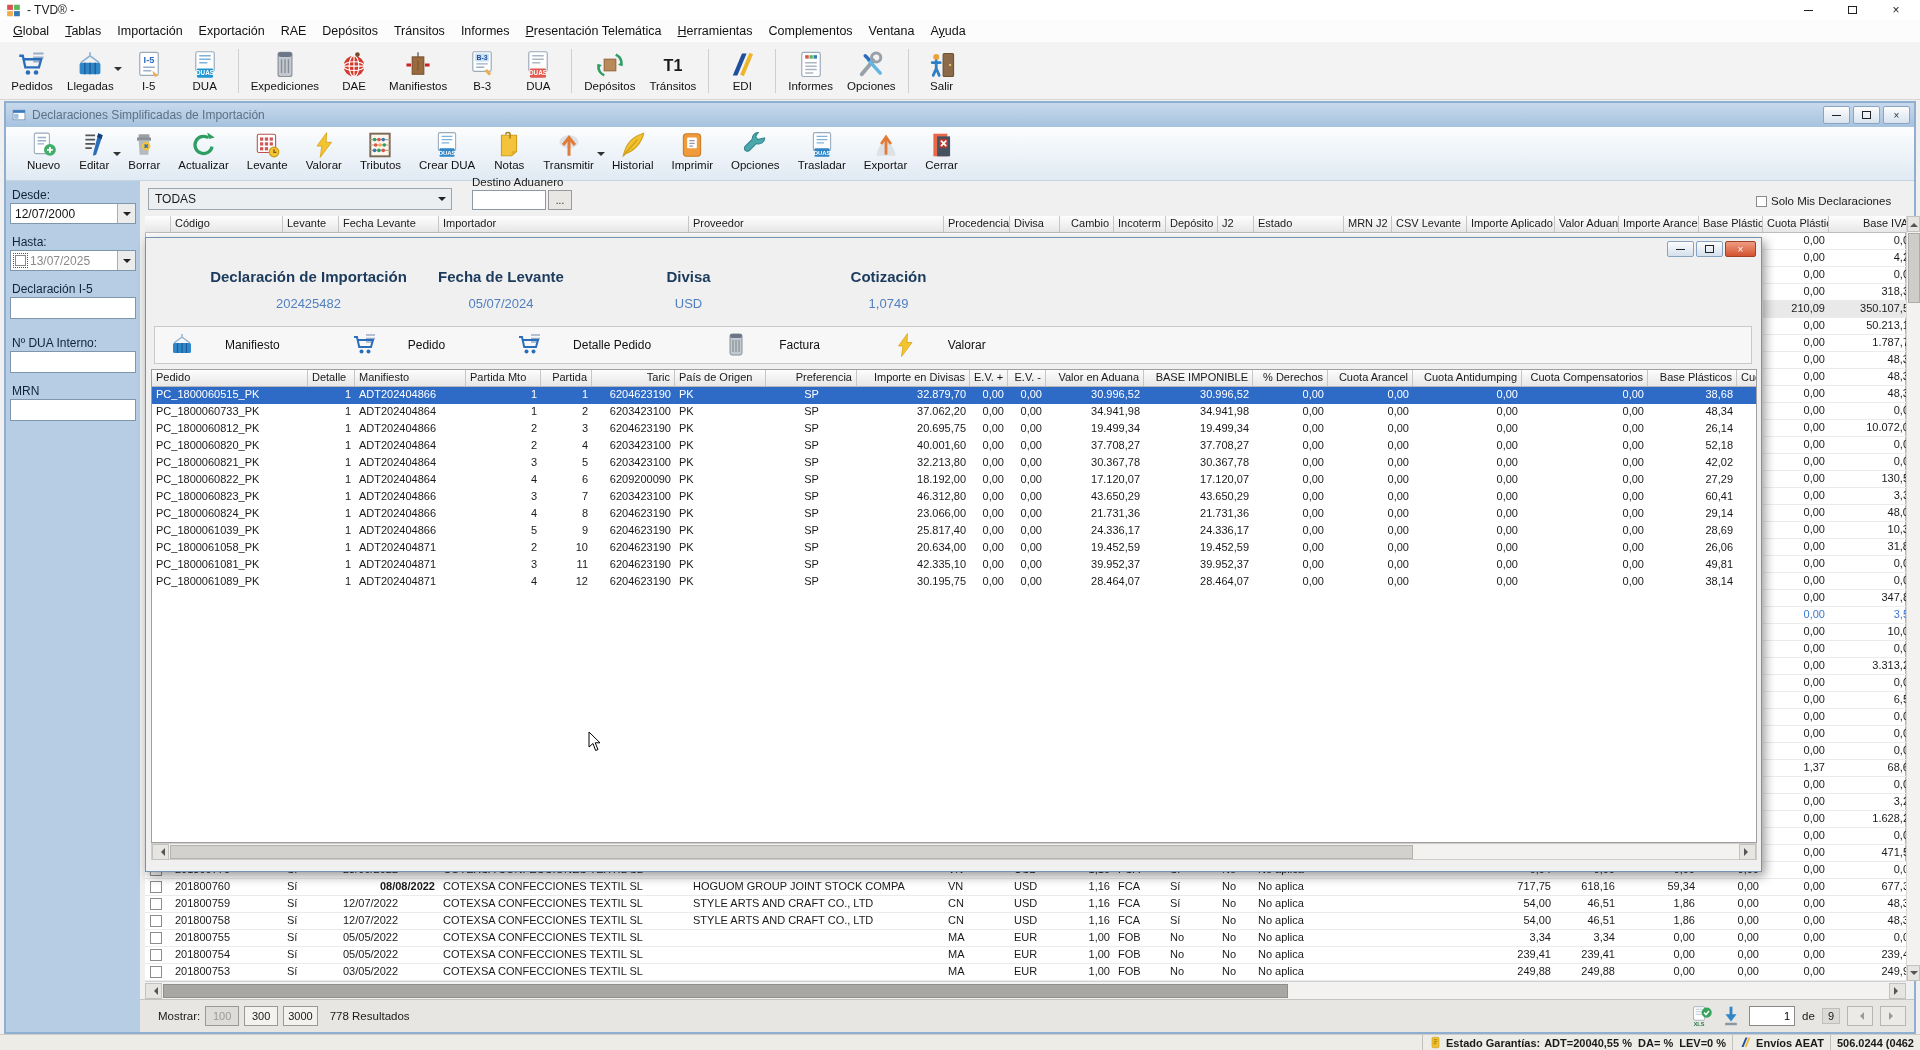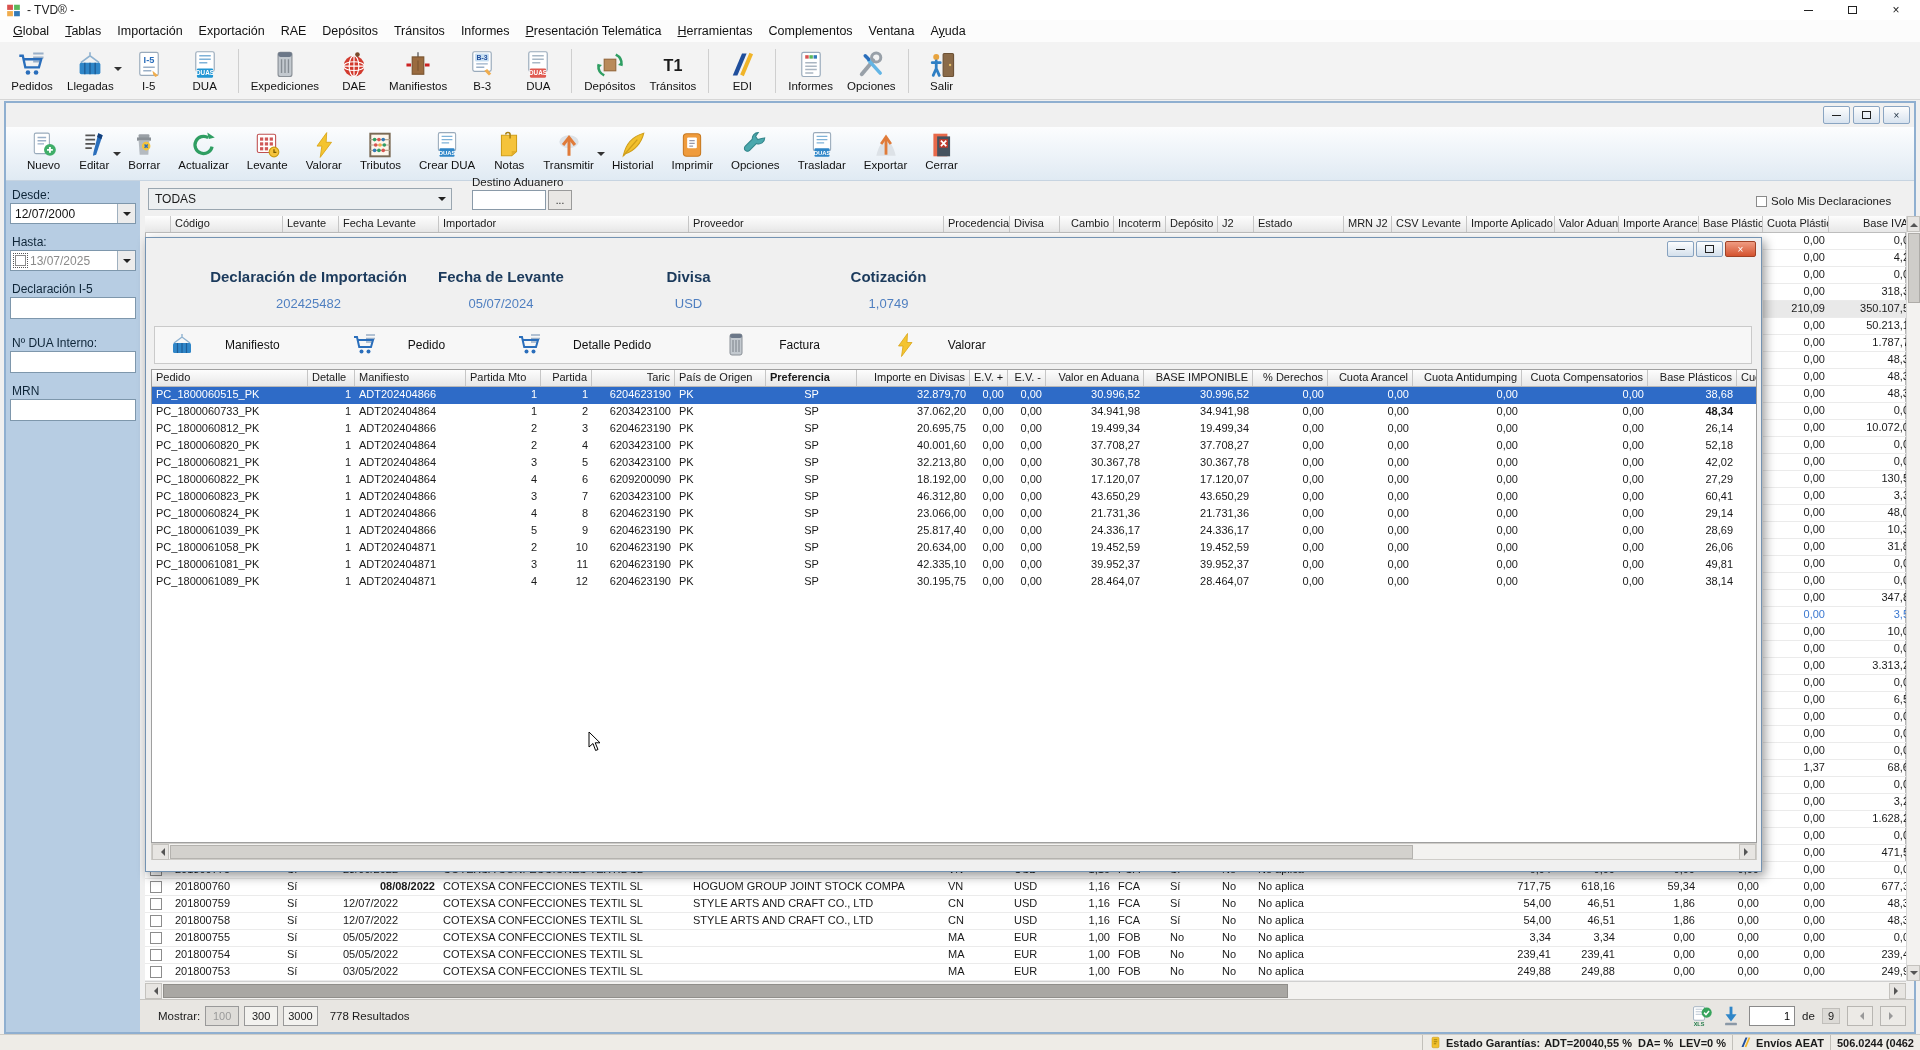--- a/index.html
+++ b/index.html
@@ -378,20 +378,30 @@
             <circle cx="8" cy="6" r="2.6" fill="#e8a33d"></circle>
             <path d="M8 9.5v6.5M4.5 11h7M8 16l-2.6 6M8 16l2.6 6" stroke="#2f7fc4" stroke-width="2.4" stroke-linecap="round"></path>
           </svg>
         </span>
         <span class="lbl">Salir</span>
 
       </div>
     </div>
 
   <div class="mdi"></div>
+  <div class="mdi-tb">
+    <span class="ico">
+        <svg viewBox="0 0 26 26">
+          <rect x="2" y="4" width="22" height="18" fill="#fff" stroke="#4a6a8a"></rect>
+          <rect x="2" y="4" width="22" height="5" fill="#3a7abf"></rect>
+          <rect x="4" y="11" width="8" height="9" fill="#9fc0de"></rect>
+        </svg>
+      </span>
+    <span class="mdi-title">Declaraciones Simplificadas de Importación</span>
+  </div>
   <div class="mdi-btns">
     <span class="mbtn">
         <i class="g-min"></i>
       </span>
     <span class="mbtn">
         <i class="g-max"></i>
       </span>
     <span class="mbtn">×</span>
   </div>
 
@@ -1101,21 +1111,21 @@
     <div class="dtablebox">
       <div class="dthead">
 
       <span class="hc" style="width: 156px; text-align: left;">Pedido</span>
           <span class="hc" style="width: 47px; ">Detalle</span>
           <span class="hc" style="width: 111px; text-align: left;">Manifiesto</span>
           <span class="hc" style="width: 75px; text-align: left;">Partida Mto</span>
           <span class="hc" style="width: 51px; text-align: right;">Partida</span>
           <span class="hc" style="width: 83px; text-align: right;">Taric</span>
           <span class="hc" style="width: 91px; text-align: left;">País de Origen</span>
-          <span class="hc" style="width: 91px; text-align: left; font-weight: bold;">Preferencia</span>
+          <span class="hc" style="width: 91px; text-align: right;">Preferencia</span>
           <span class="hc" style="width: 113px; text-align: right;">Importe en Divisas</span>
           <span class="hc" style="width: 38px; text-align: right;">E.V. +</span>
           <span class="hc" style="width: 38px; text-align: right;">E.V. -</span>
           <span class="hc" style="width: 98px; text-align: right;">Valor en Aduana</span>
           <span class="hc" style="width: 109px; text-align: right;">BASE IMPONIBLE</span>
           <span class="hc" style="width: 75px; text-align: right;">% Derechos</span>
           <span class="hc" style="width: 85px; text-align: right;">Cuota Arancel</span>
           <span class="hc" style="width: 109px; text-align: right;">Cuota Antidumping</span>
           <span class="hc" style="width: 126px; text-align: right;">Cuota Compensatorios</span>
           <span class="hc" style="width: 89px; text-align: right;">Base Plásticos</span>
@@ -1155,21 +1165,21 @@
             <span class="c" style="width: 91px; text-align: center;">SP</span>
             <span class="c" style="width: 113px; text-align: right;">37.062,20</span>
             <span class="c" style="width: 38px; text-align: right;">0,00</span>
             <span class="c" style="width: 38px; text-align: right;">0,00</span>
             <span class="c" style="width: 98px; text-align: right;">34.941,98</span>
             <span class="c" style="width: 109px; text-align: right;">34.941,98</span>
             <span class="c" style="width: 75px; text-align: right;">0,00</span>
             <span class="c" style="width: 85px; text-align: right;">0,00</span>
             <span class="c" style="width: 109px; text-align: right;">0,00</span>
             <span class="c" style="width: 126px; text-align: right;">0,00</span>
-            <span class="c" style="width: 89px; text-align: right; font-weight: bold;">48,34</span>
+            <span class="c" style="width: 89px; text-align: right;">48,34</span>
             <span class="c" style="width: 40px; text-align: left;"></span>
           </div>
           <div class="row">
             <span class="c" style="width: 156px; text-align: left;">PC_1800060812_PK</span>
             <span class="c" style="width: 47px; text-align: right;">1</span>
             <span class="c" style="width: 111px; text-align: left;">ADT202404866</span>
             <span class="c" style="width: 75px; text-align: right;">2</span>
             <span class="c" style="width: 51px; text-align: right;">3</span>
             <span class="c" style="width: 83px; text-align: right;">6204623190</span>
             <span class="c" style="width: 91px; text-align: left;">PK</span>

